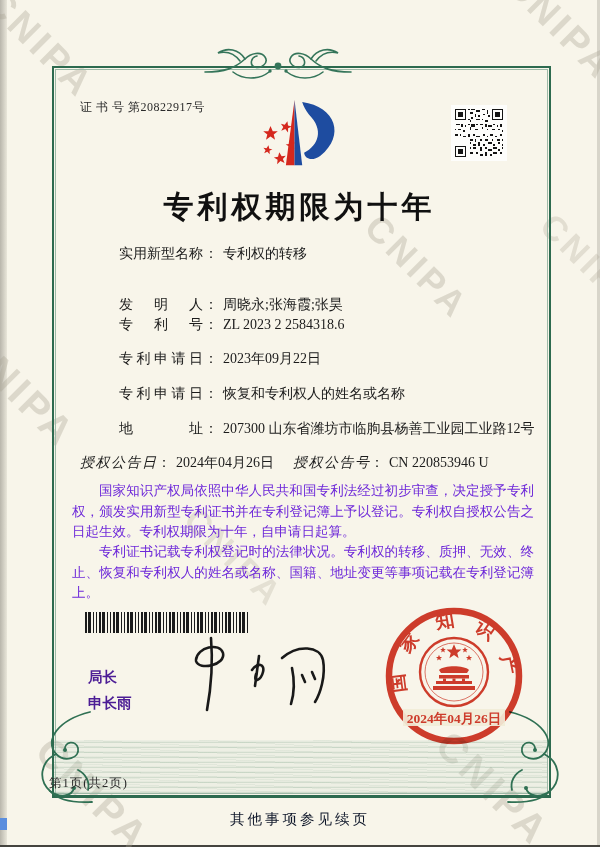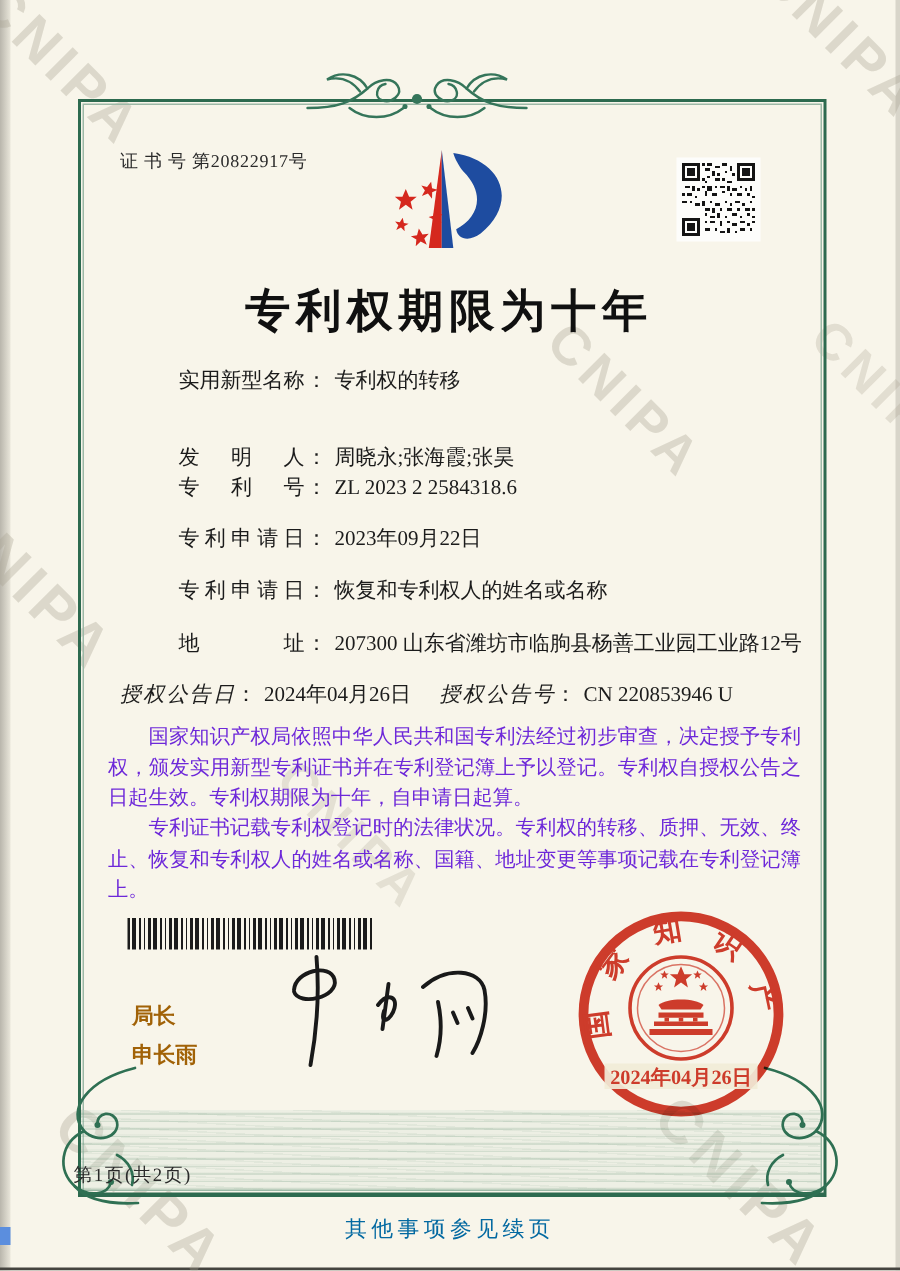--- a/index.html
+++ b/index.html
@@ -65,30 +65,30 @@
   .p1{top:481px}.p2{top:542px}
 
   .barcode{position:absolute;left:85px;top:612px;width:163px;height:21px;
     background:repeating-linear-gradient(90deg,
       #1b1b1b 0 2px,transparent 2px 3px,
       #1b1b1b 3px 6px,transparent 6px 8px,
       #1b1b1b 8px 9px,transparent 9px 11px,
       #1b1b1b 11px 12px,transparent 12px 14px);}
 
   .director{position:absolute;left:88px;font-family:"Liberation Sans","DejaVu Sans",sans-serif;
-    font-size:14.5px;font-weight:600;color:#a16207;}
+    font-size:14.5px;font-weight:600;color:#4c1d95;}
   .dir-title{top:668px}.dir-name{top:694px}
   .signature{position:absolute;left:168px;top:634px;}
 
   .seal{position:absolute;left:383px;top:604px;mix-blend-mode:multiply;}
 
   .page-info{position:absolute;left:49px;top:763px;width:493px;text-align:left;
     font-size:12.5px;color:#2a2a2a;letter-spacing:1px;margin-top:12px;}
   .cont-note{position:absolute;left:0;top:810px;width:600px;text-align:center;
-    font-size:14.5px;letter-spacing:3px;color:#0369a1;}
+    font-size:14.5px;letter-spacing:3px;color:#0f172a;}
 </style>
 </head>
 <body>
 
 <div class="edge-left"></div>
 <div class="edge-right"></div>
 <div class="edge-bottom"></div>
 <div class="artifact-blue"></div>
 
 <span class="wm wm1">CNIPA</span>

